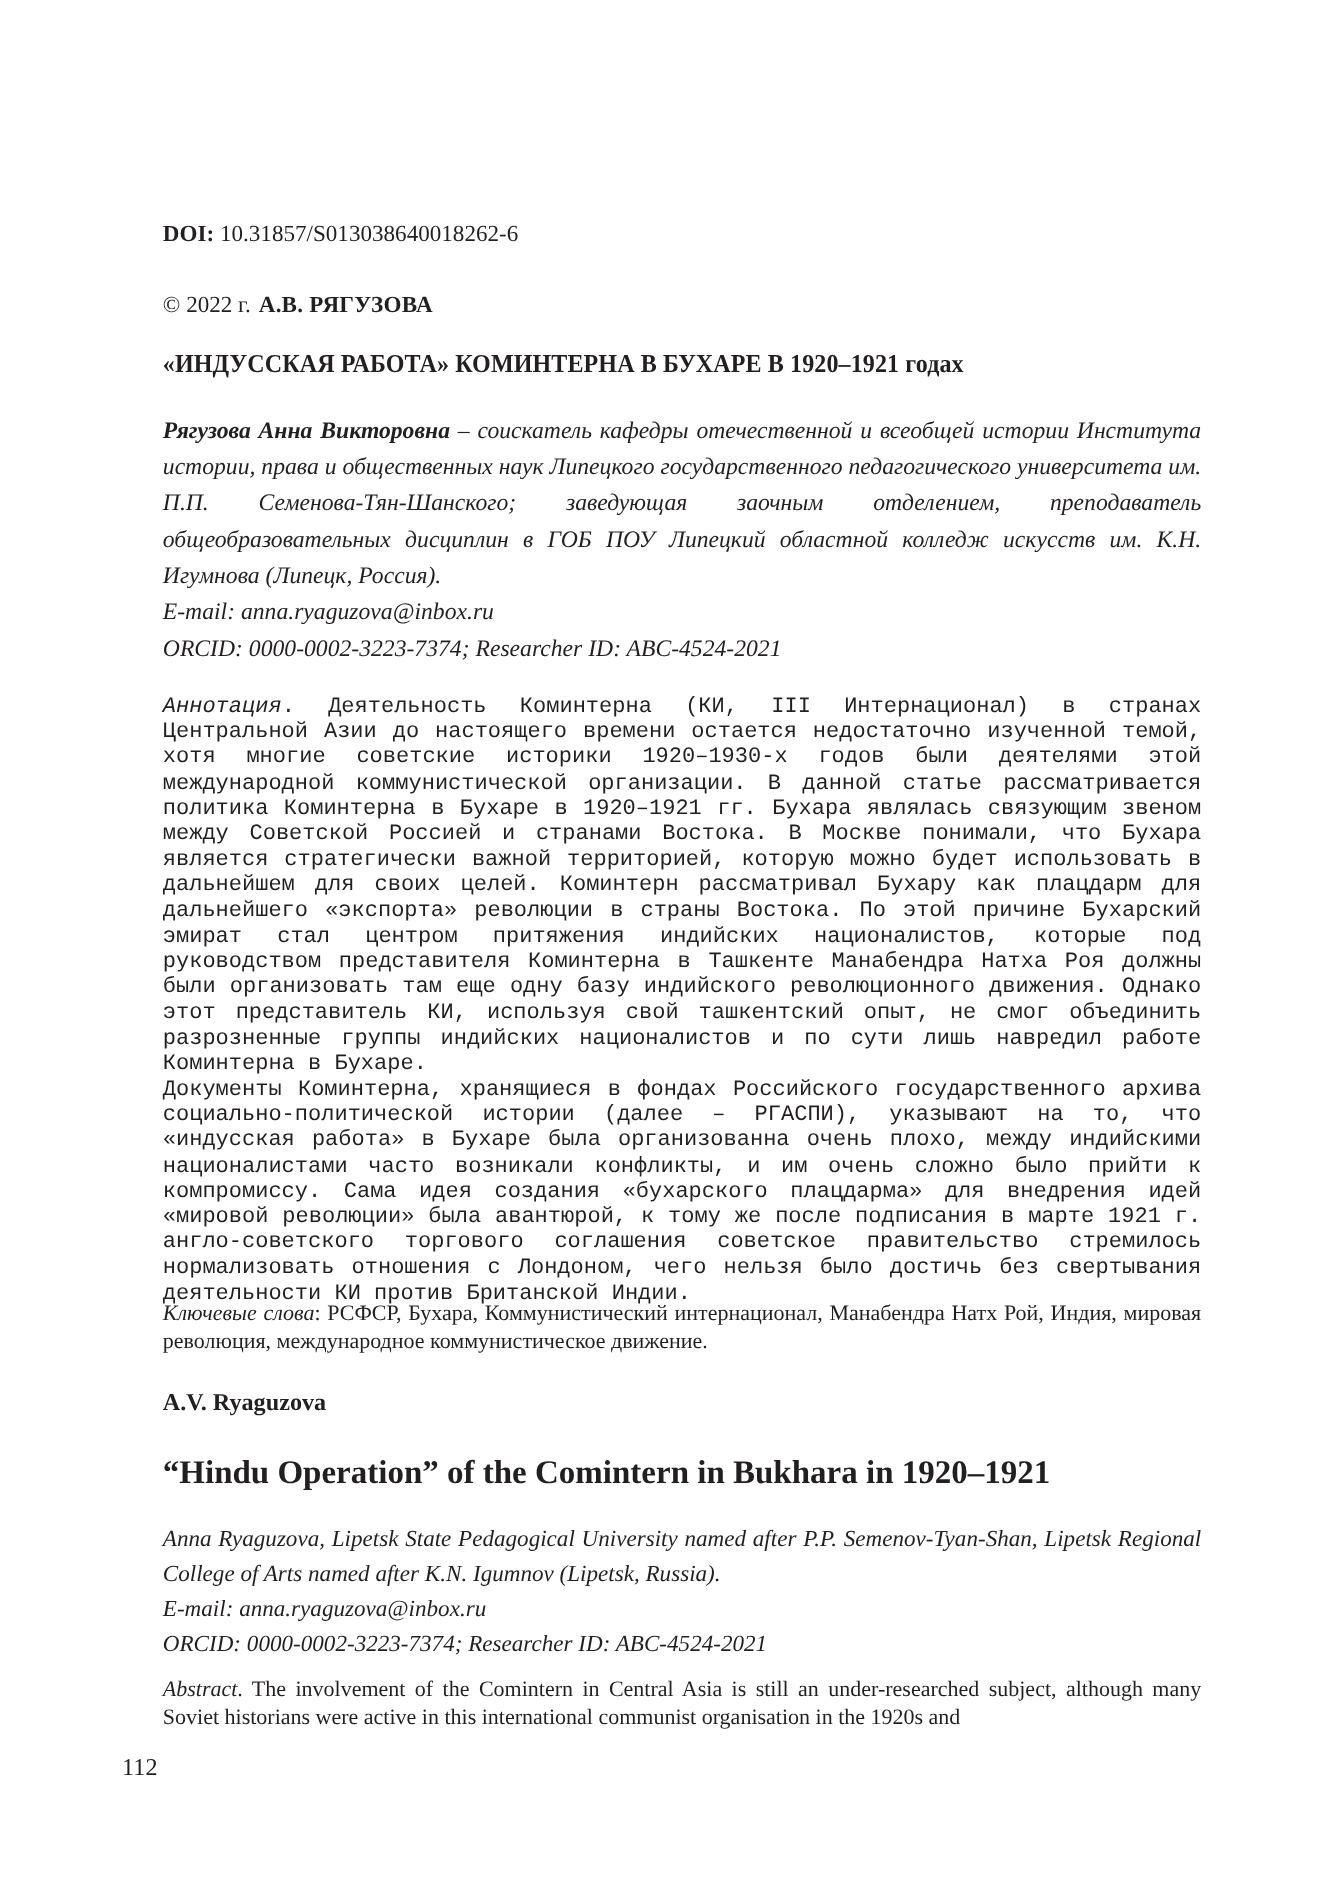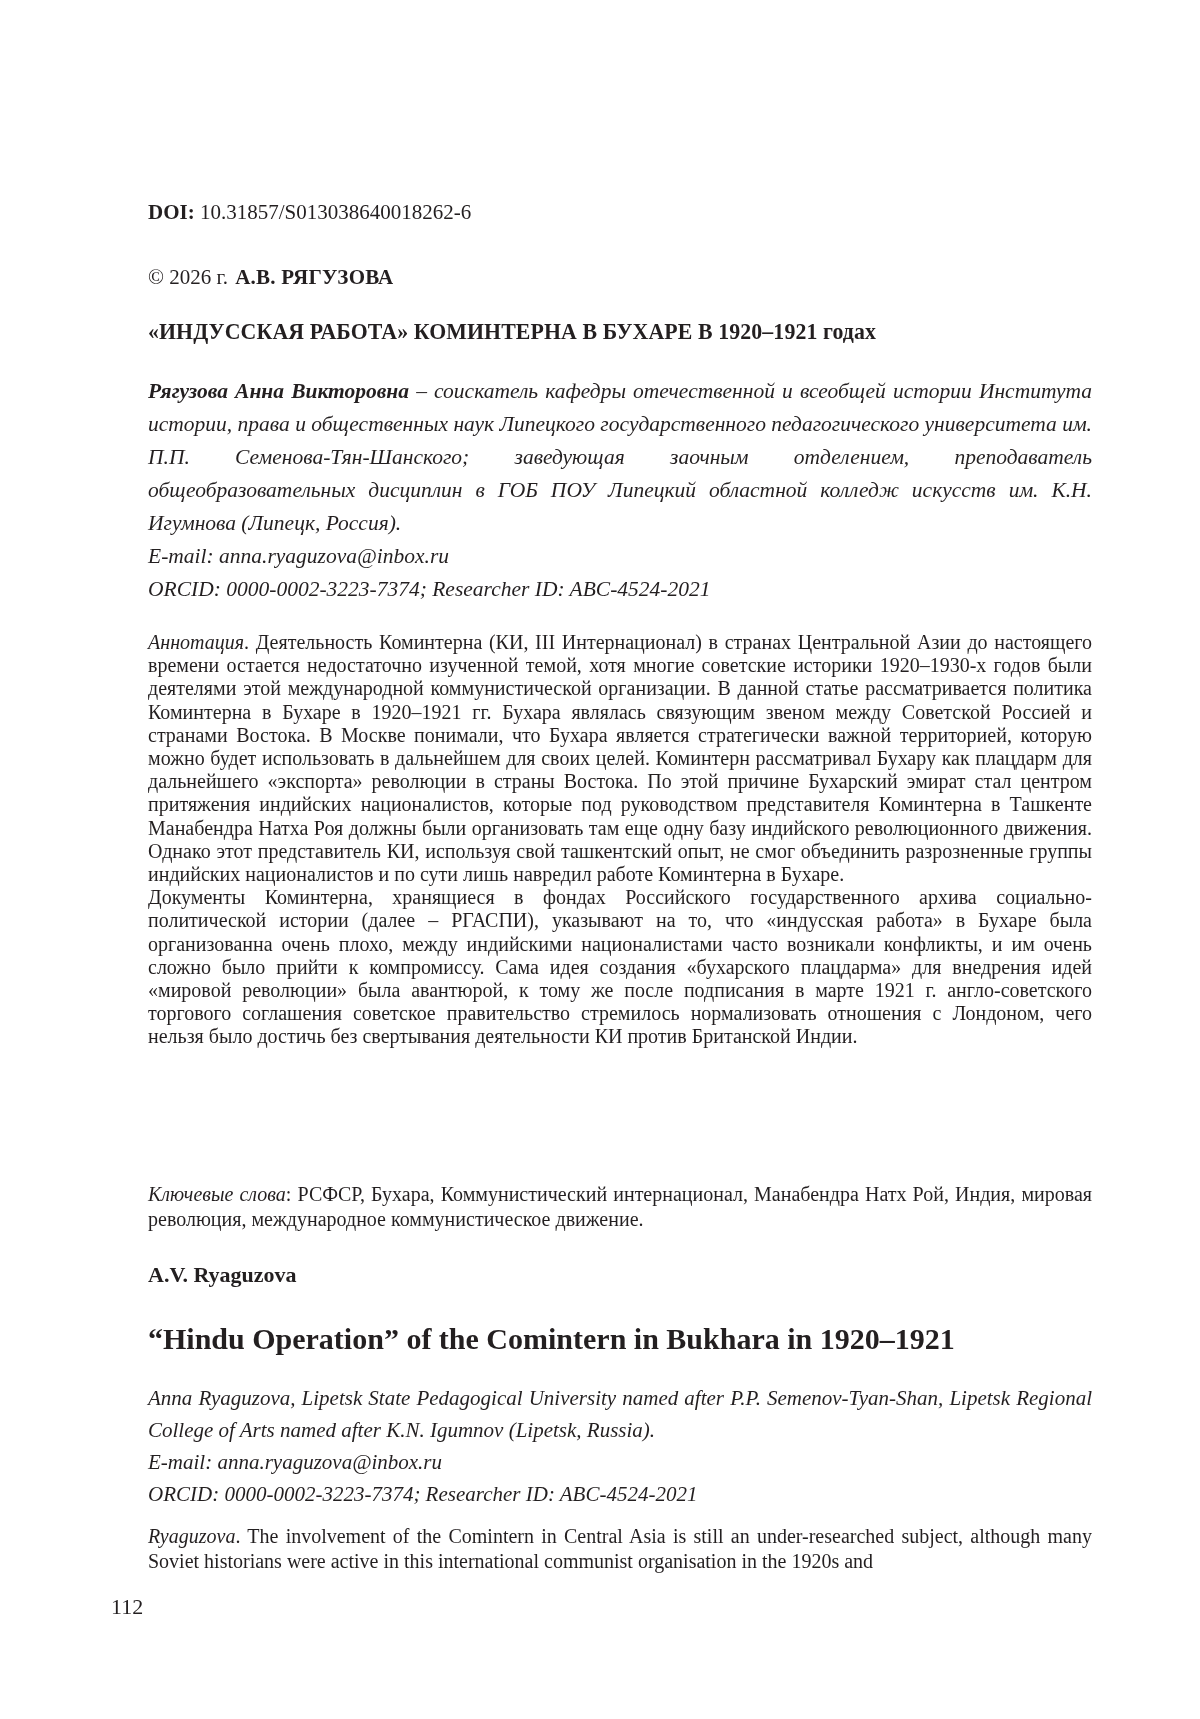--- a/index.html
+++ b/index.html
@@ -15,21 +15,21 @@
 
   .copy { top: 265px; font-size: 21px; }
   .copy .author { font-weight: bold; margin-left: 2px; letter-spacing: 0.2px; }
 
   .title-ru { top: 318px; font-size: 23.5px; font-weight: bold; letter-spacing: 0.1px; transform: scaleX(0.93); transform-origin: left top; white-space: nowrap; }
 
   .authinfo { top: 375px; font-size: 21.5px; font-style: italic; line-height: 33px; text-align: justify; }
   .authinfo p { margin: 0; }
   .authinfo .name { font-weight: bold; }
 
-  .annot { top: 631px; font-size: 20px; line-height: 23.2px; text-align: justify; }
+  .annot { top: 631px; font-size: 20px; line-height: 23.2px; text-align: justify; font-family: Liberation Mono, monospace; }
   .annot p { margin: 0; }
   .annot .lead { font-style: italic; }
 
   .keywords { top: 1182px; font-size: 20px; line-height: 25px; text-align: justify; }
   .keywords .lead { font-style: italic; }
 
   .author-en { top: 1262px; font-size: 22px; font-weight: bold; }
   .title-en { top: 1322px; font-size: 30px; font-weight: bold; white-space: nowrap; }
 
   .authinfo-en { top: 1382px; font-size: 21px; font-style: italic; line-height: 32px; text-align: justify; }
@@ -44,21 +44,21 @@
 <body>
 
 <div class="page">
 
   <div class="block doi">
     <span class="lbl">DOI:</span>
     <span>10.31857/S013038640018262-6</span>
   </div>
 
   <div class="block copy">
-    <span>© 2026 г.</span>
+    <span>© 2022 г.</span>
     <span class="author">А.В. РЯГУЗОВА</span>
   </div>
 
   <div class="block title-ru">«ИНДУССКАЯ РАБОТА» КОМИНТЕРНА В БУХАРЕ В 1920–1921 годах</div>
 
   <div class="block authinfo">
     <p><span class="name">Рягузова Анна Викторовна</span><span> – соискатель кафедры отечественной и всеобщей истории Института истории, права и общественных наук Липецкого государственного педагогического университета им. П.П. Семенова-Тян-Шанского; заведующая заочным отделением, преподаватель общеобразовательных дисциплин в ГОБ ПОУ Липецкий областной колледж искусств им. К.Н. Игумнова (Липецк, Россия).</span></p>
     <p>E-mail: anna.ryaguzova@inbox.ru</p>
     <p>ORCID: 0000-0002-3223-7374; Researcher ID: ABC-4524-2021</p>
   </div>
@@ -76,18 +76,18 @@
 
   <div class="block title-en">“Hindu Operation” of the Comintern in Bukhara in 1920–1921</div>
 
   <div class="block authinfo-en">
     <p>Anna Ryaguzova, Lipetsk State Pedagogical University named after P.P. Semenov-Tyan-Shan, Lipetsk Regional College of Arts named after K.N. Igumnov (Lipetsk, Russia).</p>
     <p>E-mail: anna.ryaguzova@inbox.ru</p>
     <p>ORCID: 0000-0002-3223-7374; Researcher ID: ABC-4524-2021</p>
   </div>
 
   <div class="block abstract">
-    <span class="lead">Ryaguzova</span><span>. The involvement of the Comintern in Central Asia is still an under-researched subject, although many Soviet historians were active in this international communist organisation in the 1920s and</span>
+    <span class="lead">Abstract</span><span>. The involvement of the Comintern in Central Asia is still an under-researched subject, although many Soviet historians were active in this international communist organisation in the 1920s and</span>
   </div>
 
   <div class="pagenum">112</div>
 
 </div>
 
 </body></html>

